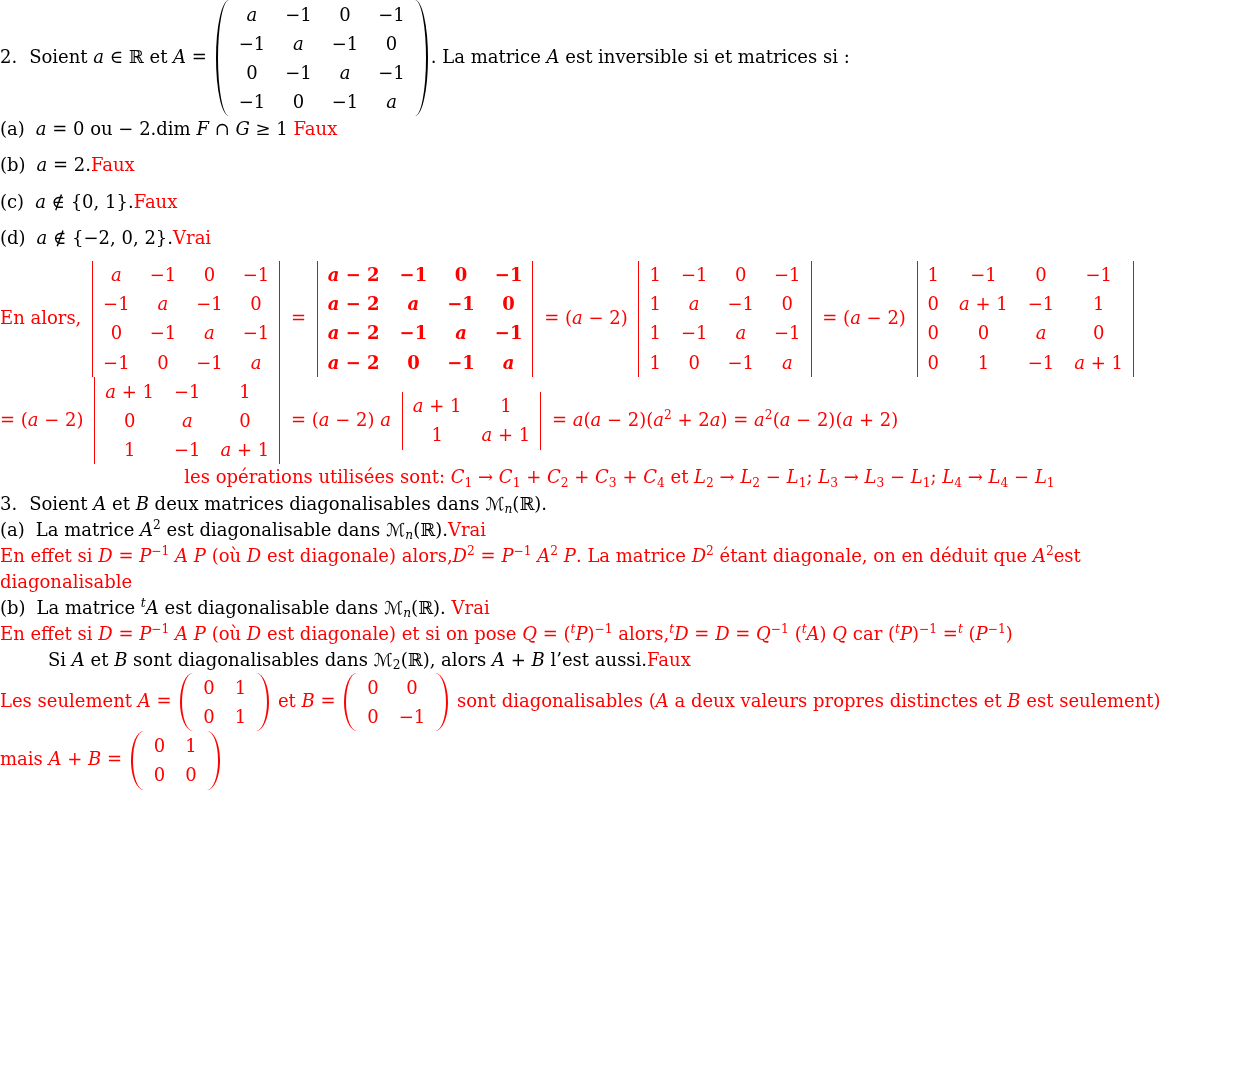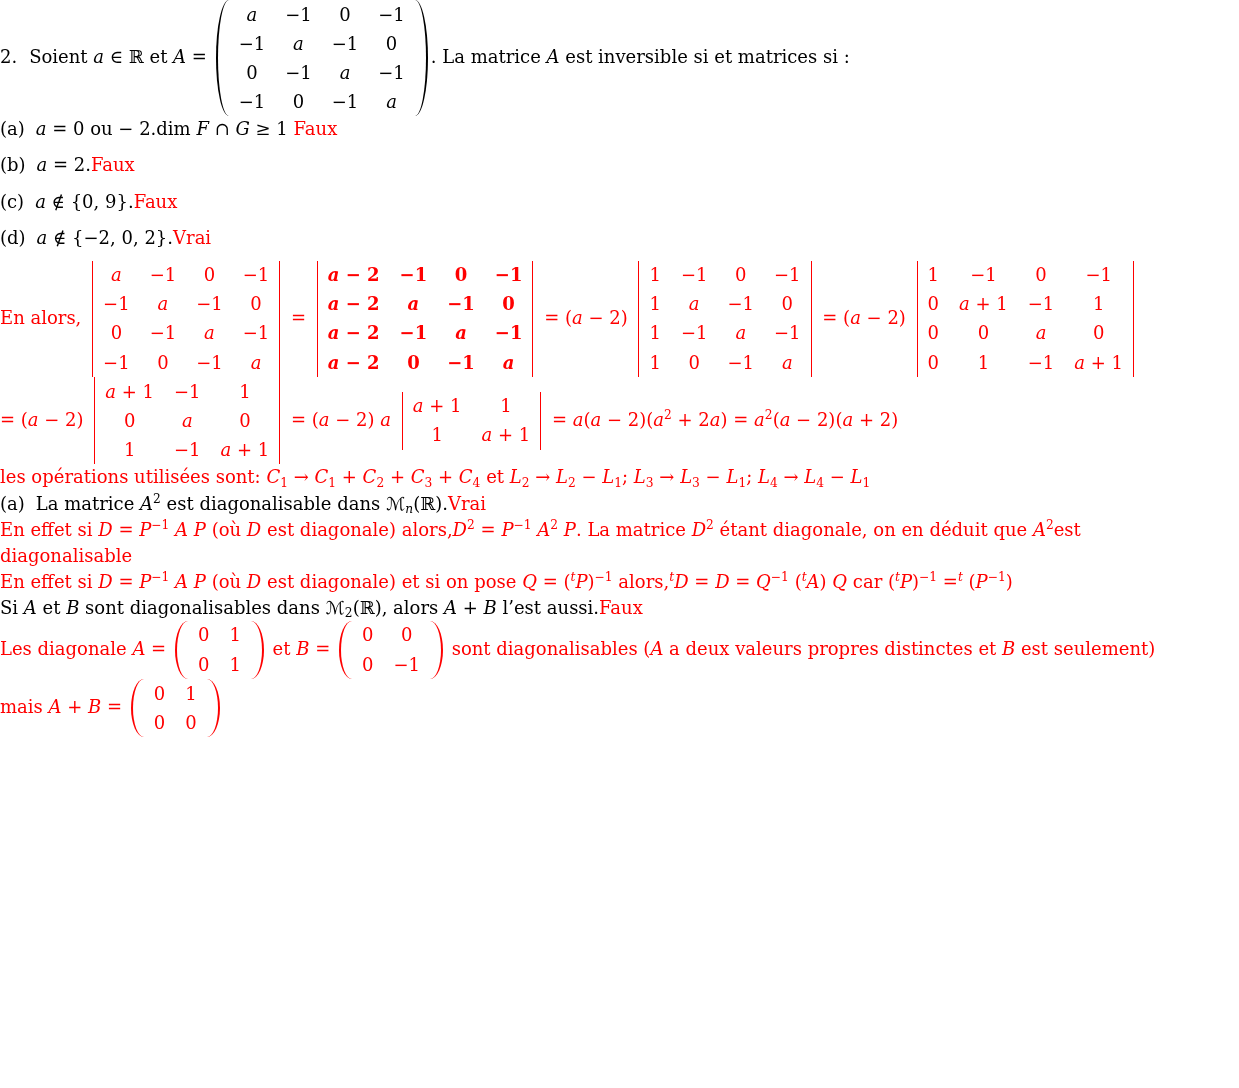--- a/index.html
+++ b/index.html
@@ -21,27 +21,27 @@
   .paren-l{width:11px;border-left:2px solid currentColor;border-radius:100% 0 0 100% / 50% 0 0 50%;}
   .paren-r{width:11px;border-right:2px solid currentColor;border-radius:0 100% 100% 0 / 0 50% 50% 0;}
   
   .q2head{margin:6px 0 0 37px;}
   .qnum{margin-right:12px;}
   .choices{margin:16px 0 0 75px;}
   .choice{margin:0 0 10px 0;}
   .ilabel{margin-right:11px;}
   .p1{margin:6px 0 0 65px;}
   .p2{margin:6px 0 0 65px;}
-  .ops{margin:8px 0 0 65px;}
+  .ops{margin:8px 0 0 65px;text-align:center;}
   .q3head{margin:54px 0 0 37px;}
   .q3itemA{margin:16px 0 0 88px;}
   .expA{margin:22px 0 0 115px;width:1125px;}
   .q3itemB{margin:50px 0 0 88px;}
   .expB{margin:32px 0 0 8px;}
-  .si{margin:40px 0 0 8px;}
+  .si{margin:40px 0 0 8px;padding-left:48px;}
   .lesm{margin:22px 0 0 8px;}
   .mais{margin:2px 0 0 8px;}
 </style>
 </head>
 <body>
 
 <div class="page">
 
   <p class="q2head nowrap"><span class="qnum">2.</span><span><span>Soient </span><span class="seg-i">a</span><span> ∈ ℝ et </span><span class="seg-i">A</span><span> = </span></span><span class="pmatrix">
         <span class="paren-l"></span>
@@ -62,21 +62,21 @@
           <span class="cell">0</span>
           <span class="cell">−1</span>
           <span class="cell"><i>a</i></span>
         </span>
         <span class="paren-r"></span>
       </span><span><span>. La matrice </span><span class="seg-i">A</span><span> est inversible si et matrices si :</span></span></p>
 
   <div class="choices block">
     <div class="choice"><span class="ilabel">(a)</span><span><span class="seg-i">a</span><span> = 0 ou − 2.dim </span><span class="seg-i">F</span><span> ∩ </span><span class="seg-i">G</span><span> ≥ 1 </span></span><span class="red">Faux</span></div>
     <div class="choice"><span class="ilabel">(b)</span><span><span class="seg-i">a</span><span> = 2.</span></span><span class="red">Faux</span></div>
-    <div class="choice"><span class="ilabel">(c)</span><span><span class="seg-i">a</span><span> ∉ {0, 9}.</span></span><span class="red">Faux</span></div>
+    <div class="choice"><span class="ilabel">(c)</span><span><span class="seg-i">a</span><span> ∉ {0, 1}.</span></span><span class="red">Faux</span></div>
     <div class="choice"><span class="ilabel">(d)</span><span><span class="seg-i">a</span><span> ∉ {−2, 0, 2}.</span></span><span class="red">Vrai</span></div>
   </div>
 
   <div class="block red">
     <p class="p1 nowrap"><span><span>En alors, </span></span><span class="mat det" style="grid-template-columns: repeat(4, auto);">
           <span class="cell"><i>a</i></span>
           <span class="cell">−1</span>
           <span class="cell">0</span>
           <span class="cell">−1</span>
           <span class="cell">−1</span>
@@ -155,31 +155,33 @@
           <span class="cell"><i>a</i> + 1</span>
         </span><span><span> = (</span><span class="seg-i">a</span><span> − 2) </span><span class="seg-i">a</span><span> </span></span><span class="mat det" style="grid-template-columns: repeat(2, auto);">
           <span class="cell"><i>a</i> + 1</span>
           <span class="cell">1</span>
           <span class="cell">1</span>
           <span class="cell"><i>a</i> + 1</span>
         </span><span><span> = </span><span class="seg-i">a</span><span>(</span><span class="seg-i">a</span><span> − 2)(</span><span class="seg-i">a</span><span class="seg-sup">2</span><span> + 2</span><span class="seg-i">a</span><span>) = </span><span class="seg-i">a</span><span class="seg-sup">2</span><span>(</span><span class="seg-i">a</span><span> − 2)(</span><span class="seg-i">a</span><span> + 2)</span></span></p>
     <p class="ops nowrap"><span>les opérations utilisées sont: </span><span class="seg-i">C</span><span class="seg-sub">1</span><span> → </span><span class="seg-i">C</span><span class="seg-sub">1</span><span> + </span><span class="seg-i">C</span><span class="seg-sub">2</span><span> + </span><span class="seg-i">C</span><span class="seg-sub">3</span><span> + </span><span class="seg-i">C</span><span class="seg-sub">4</span><span> et </span><span class="seg-i">L</span><span class="seg-sub">2</span><span> → </span><span class="seg-i">L</span><span class="seg-sub">2</span><span> − </span><span class="seg-i">L</span><span class="seg-sub">1</span><span>; </span><span class="seg-i">L</span><span class="seg-sub">3</span><span> → </span><span class="seg-i">L</span><span class="seg-sub">3</span><span> − </span><span class="seg-i">L</span><span class="seg-sub">1</span><span>; </span><span class="seg-i">L</span><span class="seg-sub">4</span><span> → </span><span class="seg-i">L</span><span class="seg-sub">4</span><span> − </span><span class="seg-i">L</span><span class="seg-sub">1</span></p>
   </div>
 
+  <p class="q3head"><span class="qnum">3.</span><span><span>Soient </span><span class="seg-i">A</span><span> et </span><span class="seg-i">B</span><span> deux matrices diagonalisables dans ℳ</span><span class="seg-i seg-sub">n</span><span>(ℝ).</span></span></p>
 
   <div class="q3itemA block"><span class="ilabel">(a)</span><span><span>La matrice </span><span class="seg-i">A</span><span class="seg-sup">2</span><span> est diagonalisable dans ℳ</span><span class="seg-i seg-sub">n</span><span>(ℝ).</span></span><span class="red">Vrai</span></div>
 
   <p class="expA red"><span>En effet si </span><span class="seg-i">D</span><span> = </span><span class="seg-i">P</span><span class="seg-sup">−1</span><span> </span><span class="seg-i">A</span><span> </span><span class="seg-i">P</span><span> (où </span><span class="seg-i">D</span><span> est diagonale) alors,</span><span class="seg-i">D</span><span class="seg-sup">2</span><span> = </span><span class="seg-i">P</span><span class="seg-sup">−1</span><span> </span><span class="seg-i">A</span><span class="seg-sup">2</span><span> </span><span class="seg-i">P</span><span>. La matrice </span><span class="seg-i">D</span><span class="seg-sup">2</span><span> étant diagonale, on en déduit que </span><span class="seg-i">A</span><span class="seg-sup">2</span><span>est diagonalisable</span></p>
 
+  <div class="q3itemB block"><span class="ilabel">(b)</span><span><span>La matrice </span><span class="seg-i seg-sup">t</span><span class="seg-i">A</span><span> est diagonalisable dans ℳ</span><span class="seg-i seg-sub">n</span><span>(ℝ). </span></span><span class="red">Vrai</span></div>
 
   <p class="expB red nowrap"><span>En effet si </span><span class="seg-i">D</span><span> = </span><span class="seg-i">P</span><span class="seg-sup">−1</span><span> </span><span class="seg-i">A</span><span> </span><span class="seg-i">P</span><span> (où </span><span class="seg-i">D</span><span> est diagonale) et si on pose </span><span class="seg-i">Q</span><span> = (</span><span class="seg-i seg-sup">t</span><span class="seg-i">P</span><span>)</span><span class="seg-sup">−1</span><span> alors,</span><span class="seg-i seg-sup">t</span><span class="seg-i">D</span><span> = </span><span class="seg-i">D</span><span> = </span><span class="seg-i">Q</span><span class="seg-sup">−1</span><span> (</span><span class="seg-i seg-sup">t</span><span class="seg-i">A</span><span>) </span><span class="seg-i">Q</span><span> car (</span><span class="seg-i seg-sup">t</span><span class="seg-i">P</span><span>)</span><span class="seg-sup">−1</span><span> =</span><span class="seg-i seg-sup">t</span><span> (</span><span class="seg-i">P</span><span class="seg-sup">−1</span><span>)</span></p>
 
   <p class="si"><span><span>Si </span><span class="seg-i">A</span><span> et </span><span class="seg-i">B</span><span> sont diagonalisables dans ℳ</span><span class="seg-sub">2</span><span>(ℝ), alors </span><span class="seg-i">A</span><span> + </span><span class="seg-i">B</span><span> l’est aussi.</span></span><span class="red">Faux</span></p>
 
-  <p class="lesm red nowrap"><span><span>Les diagonale </span><span class="seg-i">A</span><span> = </span></span><span class="pmatrix">
+  <p class="lesm red nowrap"><span><span>Les seulement </span><span class="seg-i">A</span><span> = </span></span><span class="pmatrix">
         <span class="paren-l"></span>
         <span class="mat" style="grid-template-columns: repeat(2, auto);">
           <span class="cell">0</span>
           <span class="cell">1</span>
           <span class="cell">0</span>
           <span class="cell">1</span>
         </span>
         <span class="paren-r"></span>
       </span><span><span> et </span><span class="seg-i">B</span><span> = </span></span><span class="pmatrix">
         <span class="paren-l"></span>

